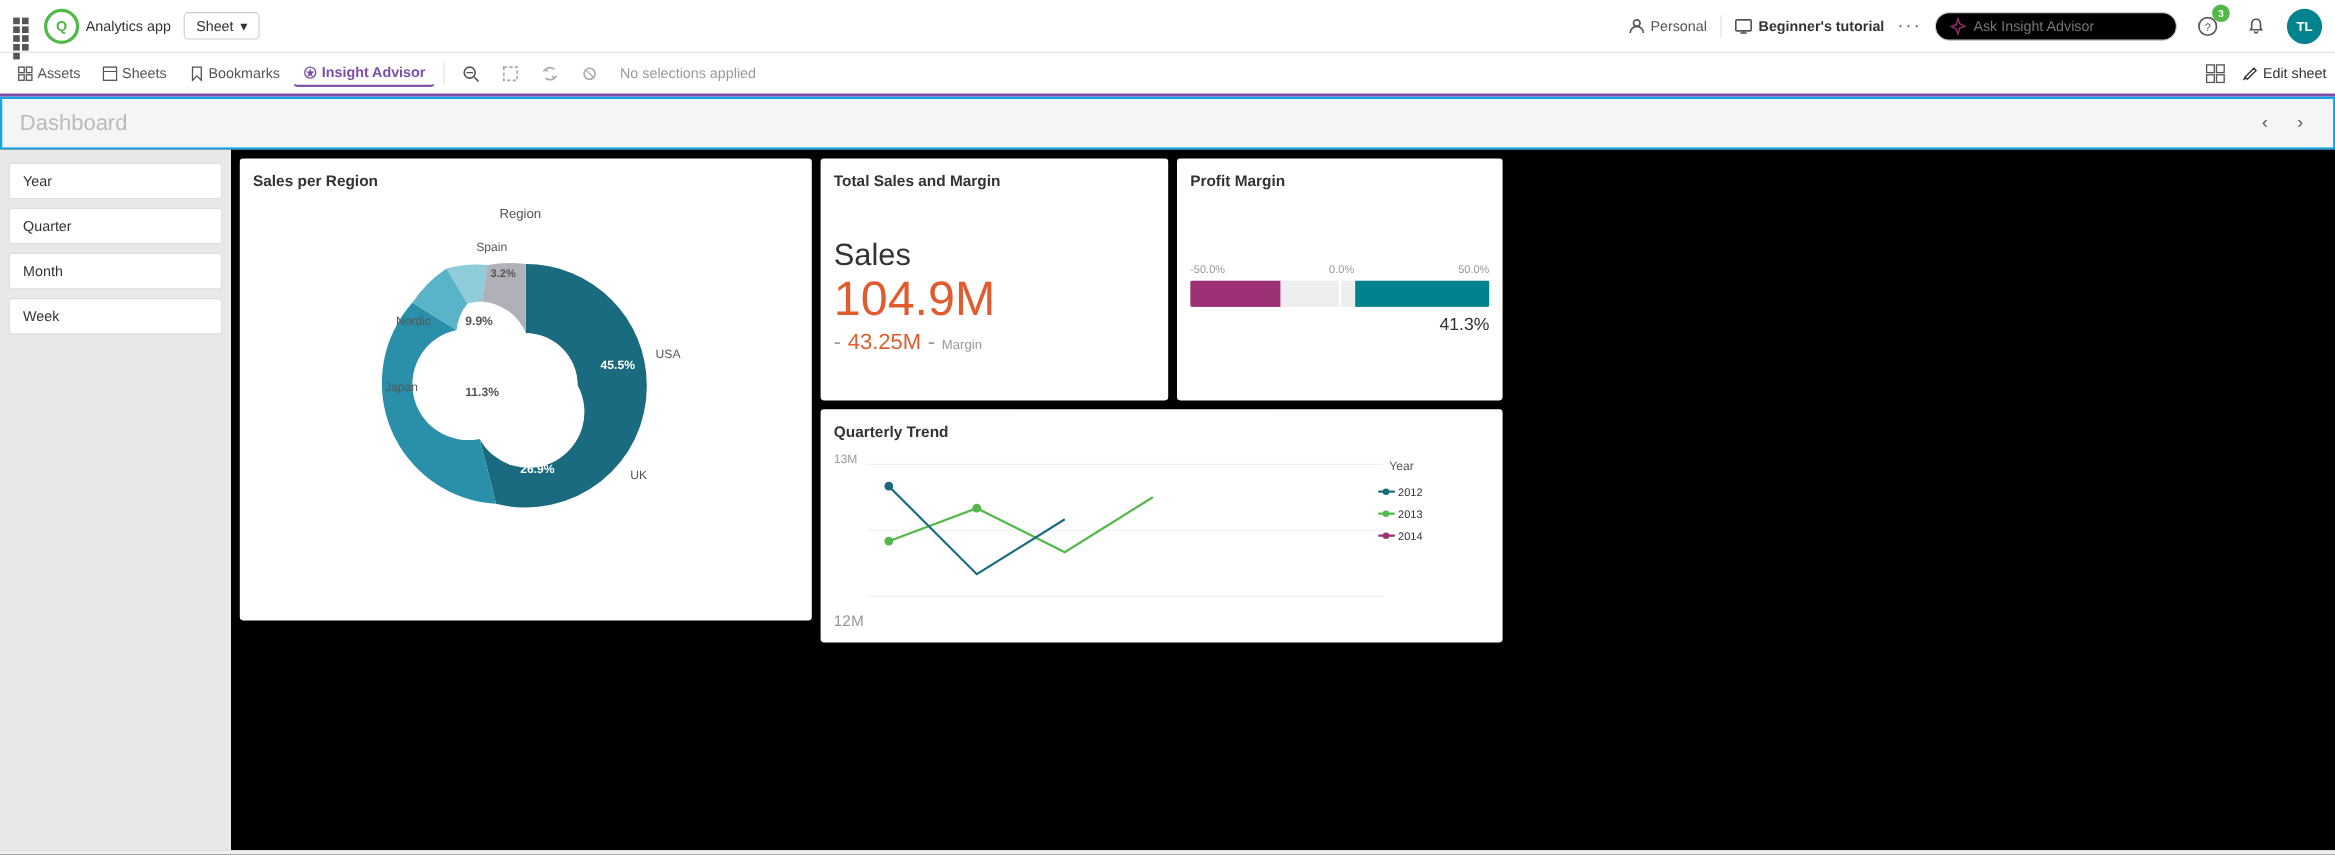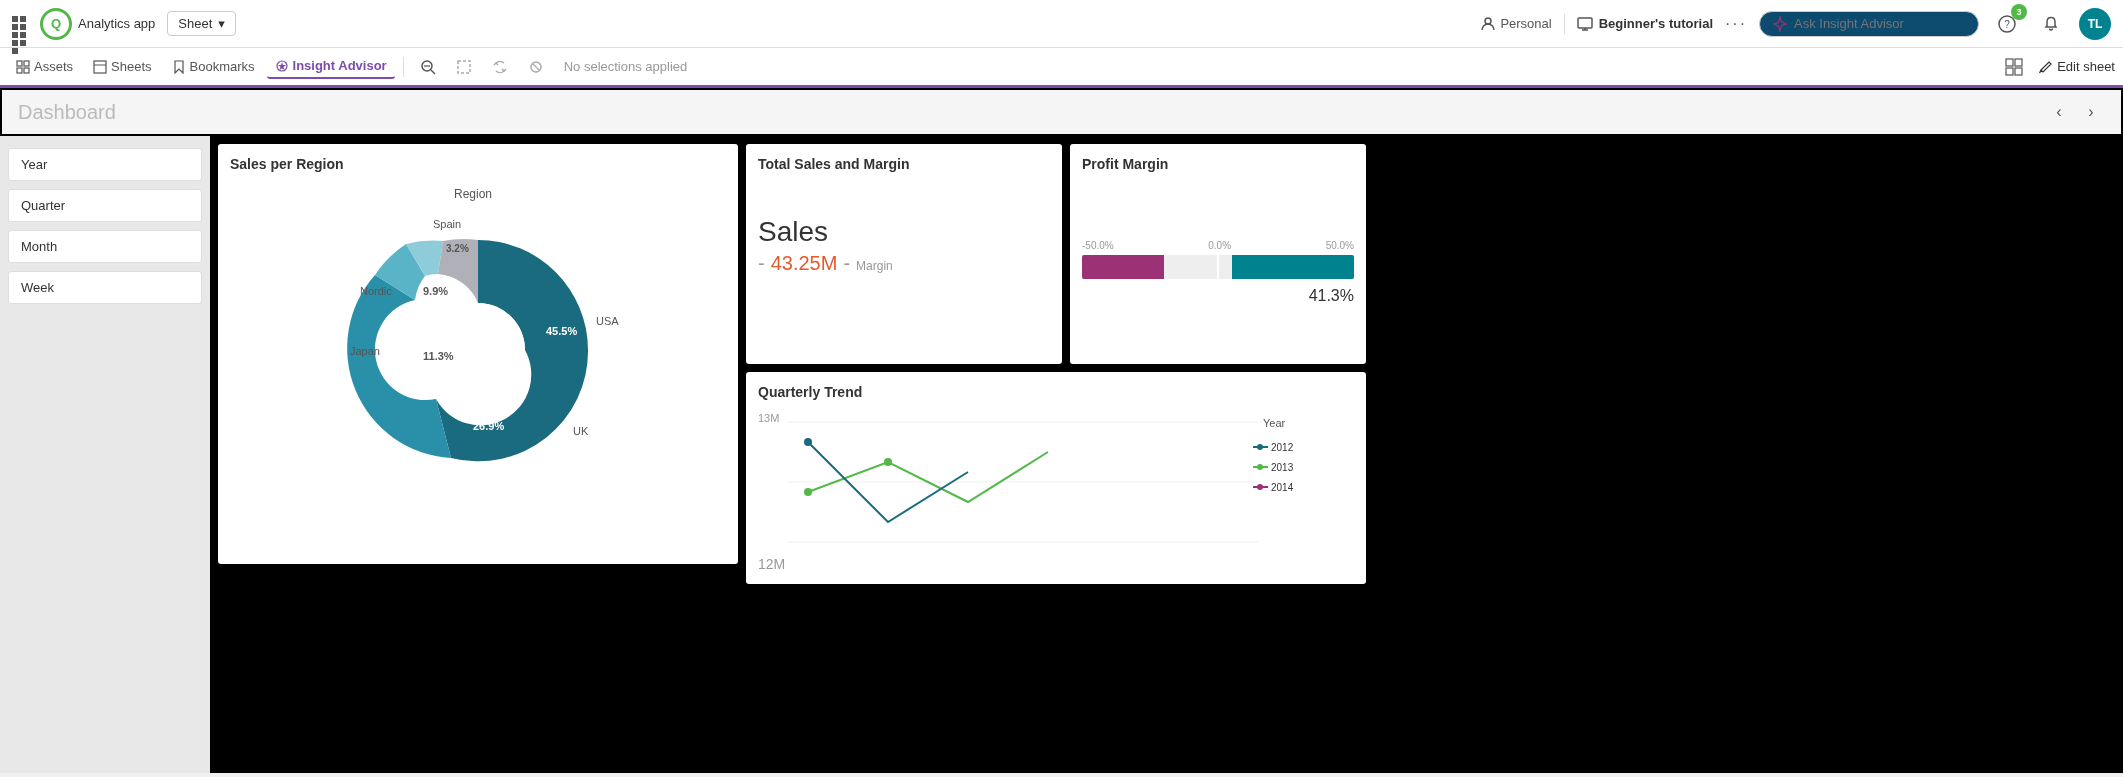--- a/index.html
+++ b/index.html
@@ -23,21 +23,21 @@
       border: 1px solid #ccc; border-radius: 4px; padding: 4px 10px;
       display: flex; align-items: center; gap: 6px; cursor: pointer; font-size: 13px;
       background: #fff;
     }
     .nav-spacer { flex: 1; }
     .nav-personal { display: flex; align-items: center; gap: 4px; color: #555; font-size: 13px; }
     .nav-tutorial { display: flex; align-items: center; gap: 6px; color: #333; font-weight: 600; font-size: 13px; }
     .nav-dots { font-size: 16px; color: #555; cursor: pointer; letter-spacing: 2px; }
     .insight-input {
       display: flex; align-items: center; border: 1px solid #ccc; border-radius: 20px;
-      padding: 4px 12px; gap: 6px; min-width: 220px; background: #0c4a6e;
+      padding: 4px 12px; gap: 6px; min-width: 220px; background: #000000;
     }
     .insight-input input { border: none; background: transparent; outline: none; font-size: 13px; color: #999; width: 160px; }
     .nav-icon-btn {
       width: 32px; height: 32px; display: flex; align-items: center; justify-content: center;
       cursor: pointer; border-radius: 50%; color: #555; font-size: 16px;
     }
     .avatar { width: 32px; height: 32px; border-radius: 50%; background: #00838f; color: #fff; display: flex; align-items: center; justify-content: center; font-weight: bold; font-size: 12px; cursor: pointer; }
     .badge { position: relative; }
     .badge-count {
       position: absolute; top: -4px; right: -4px; background: #52b848; color: #fff;
@@ -56,21 +56,21 @@
     }
     .toolbar-btn.active { color: #7c4daa; border-bottom: 2px solid #7c4daa; }
     .toolbar-sep { width: 1px; height: 20px; background: #ddd; margin: 0 4px; }
     .selections-label { color: #999; font-size: 13px; margin-left: 8px; }
     .toolbar-right { margin-left: auto; display: flex; align-items: center; gap: 8px; }
     .edit-sheet-btn { display: flex; align-items: center; gap: 4px; color: #333; cursor: pointer; font-size: 13px; }
 
     
     .breadcrumb-bar {
       display: flex; align-items: center; background: #f5f5f5;
-      border: 2px solid #000000; padding: 8px 16px; margin: 0;
+      border: 2px solid #0ea5e9; padding: 8px 16px; margin: 0;
     }
     .breadcrumb-title { font-size: 20px; color: #bbb; flex: 1; }
     .breadcrumb-nav { display: flex; gap: 4px; }
     .breadcrumb-nav-btn { width: 28px; height: 28px; display: flex; align-items: center; justify-content: center; cursor: pointer; color: #555; font-size: 16px; }
 
     
     .main-content { display: flex; background: #000000; min-height: calc(100vh - 140px); }
 
     
     .sidebar { width: 210px; background: #e8e8e8; padding: 12px 8px; display: flex; flex-direction: column; gap: 8px; }
@@ -345,20 +345,23 @@
     </div>
 
     <div class="right-panel">
 
       <div class="top-right-row">
 
         <div class="chart-card total-sales-card">
           <span class="chart-title">Total Sales and Margin</span>
           <div style="margin-top:16px;">
             <div class="sales-label">Sales</div>
+            <div class="sales-value">
+              <span>104.9M</span>
+            </div>
             <div class="sales-sub">
               <span class="sales-dash">-</span>
               <span class="sales-sub-value">43.25M</span>
               <span class="sales-dash">-</span>
               <span class="sales-sub-label">Margin</span>
             </div>
           </div>
         </div>
 
         <div class="chart-card profit-margin-card">

